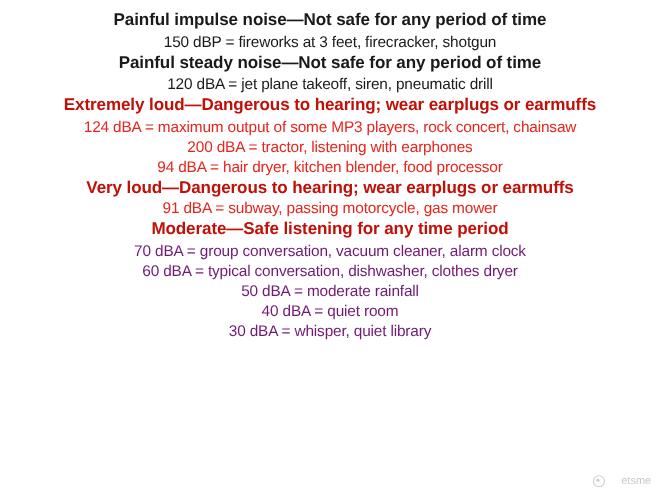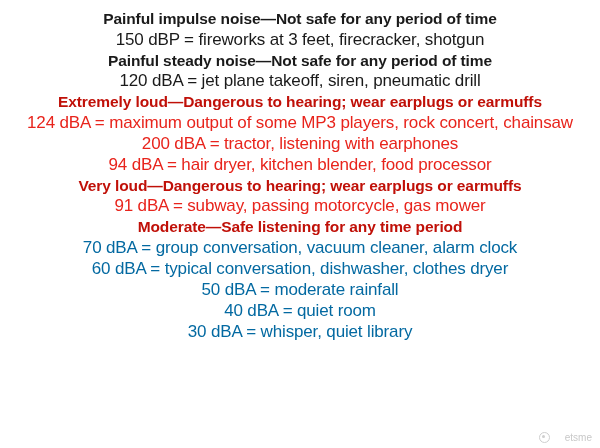--- a/index.html
+++ b/index.html
@@ -30,27 +30,27 @@
     line-height: 1.0;
     white-space: nowrap;
   }
   .heading {
     font-weight: bold;
     font-size: 15.5px;
     letter-spacing: -0.1px;
     padding: 3px 0 2px 0;
   }
   .detail {
-    font-size: 17px;
+    font-size: 14px;
     padding: 2px 0 2px 0;
     letter-spacing: -0.15px;
   }
   .c-red { color: #e8241c; }
   .c-darkred { color: #c01008; }
-  .c-green { color: #0369a1; }
+  .c-green { color: #701a75; }
   .c-darkgreen { color: #127a32; }
   .c-black { color: #1a1a1a; }
   .watermark {
     position: absolute;
     right: 8px;
     bottom: 5px;
     font-size: 10px;
     color: #c8c8c8;
     display: flex;
     align-items: center;

